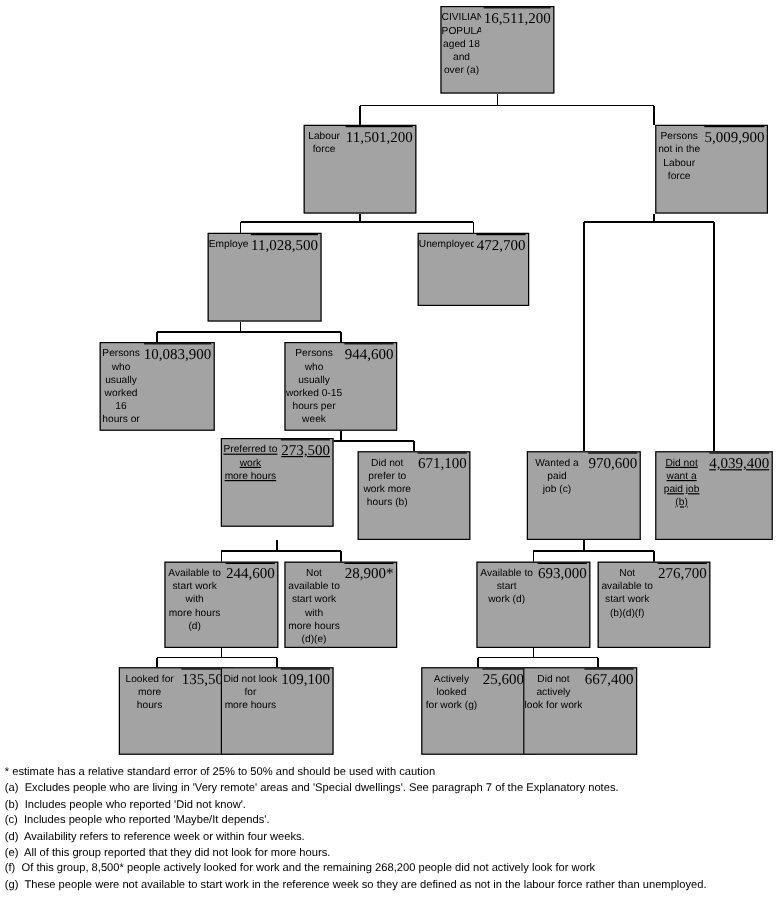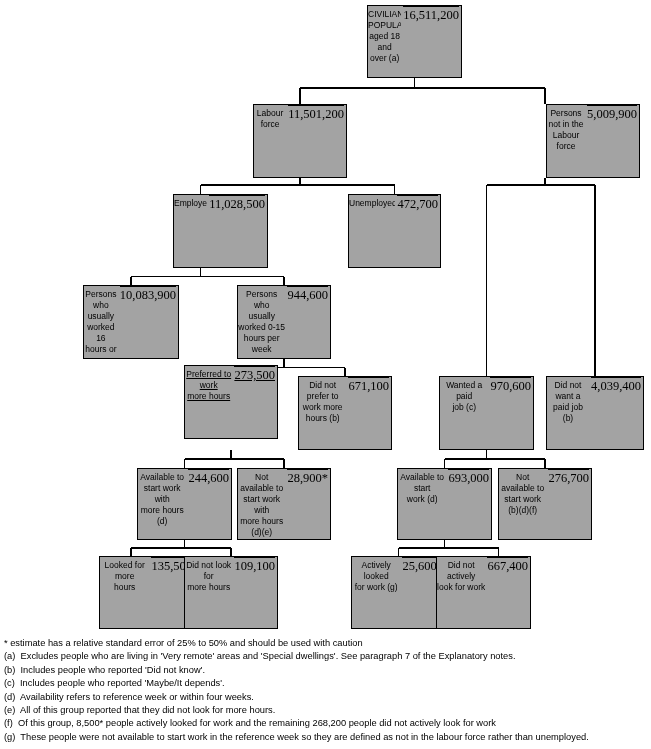--- a/index.html
+++ b/index.html
@@ -92,21 +92,21 @@
     <div class="node-label">Persons not in the
 Labour force</div>
     <div class="node-value">5,009,900</div>
   </div>
 
   <div class="node" style="left:153px;top:194px;width:95px;height:74px;margin-left:20px;">
     <div class="node-label">Employed</div>
     <div class="node-value">11,028,500</div>
   </div>
 
-  <div class="node" style="left:348px;top:194px;width:93px;height:74px;">
+  <div class="node" style="left:348px;top:194px;width:93px;height:61px;">
     <div class="node-label">Unemployed</div>
     <div class="node-value">472,700</div>
   </div>
 
   <div class="node" style="left:83px;top:285px;width:96px;height:74px;">
     <div class="node-label">Persons who
 usually worked 16
 hours or
 more per week</div>
     <div class="node-value">10,083,900</div>
@@ -130,21 +130,21 @@
 work more hours (b)</div>
     <div class="node-value">671,100</div>
   </div>
 
   <div class="node" style="left:439px;top:376px;width:95px;height:74px;">
     <div class="node-label">Wanted a paid
 job (c)</div>
     <div class="node-value">970,600</div>
   </div>
 
-  <div class="node" style="left:546px;top:376px;width:98px;height:74px;">
+  <div class="node" style="left:546px;top:376px;width:98px;height:74px;text-decoration:underline;">
     <div class="node-label">Did not want a
 paid job (b)</div>
     <div class="node-value">4,039,400</div>
   </div>
 
   <div class="node" style="left:137px;top:468px;width:95px;height:72px;">
     <div class="node-label">Available to
 start work with
 more hours (d)</div>
     <div class="node-value">244,600</div>

